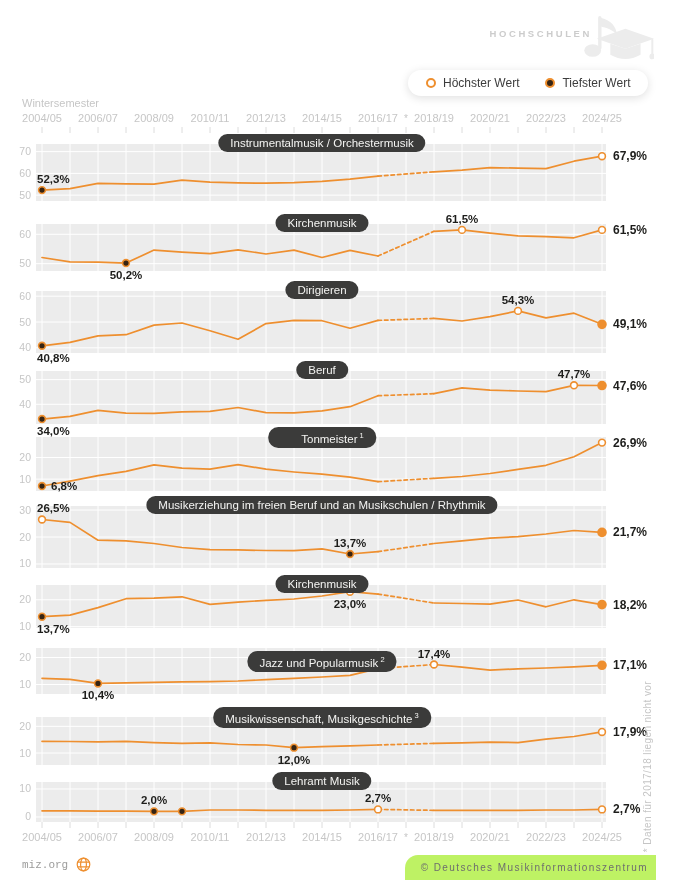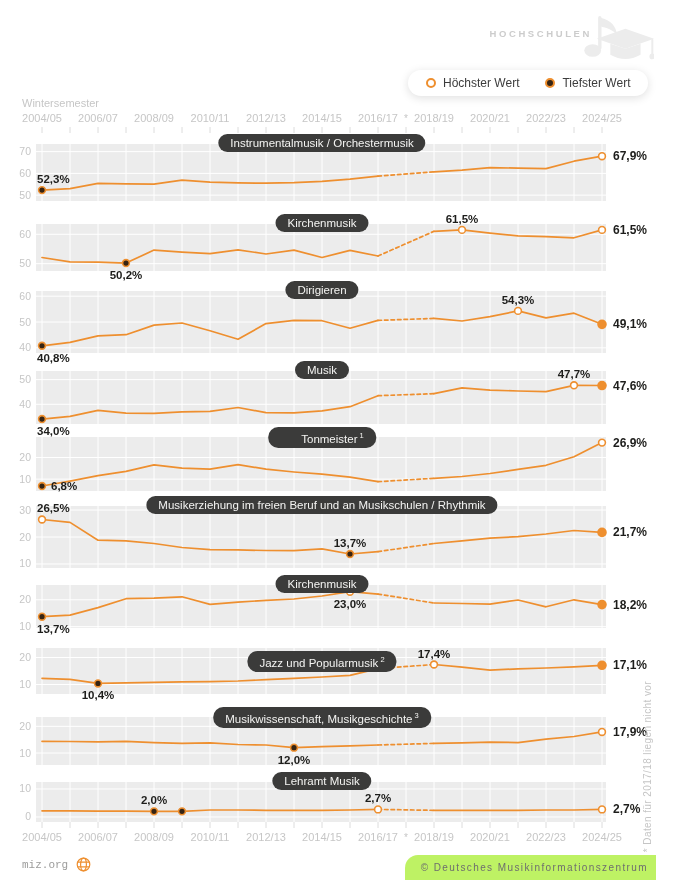--- a/index.html
+++ b/index.html
@@ -476,21 +476,21 @@
       <circle cx="378" cy="809.4125874125874" r="3.4" fill="#fff" stroke="#EE8F2F" stroke-width="1.6"></circle>
       <text x="378" y="802.4125874125874" font-size="11.5" fill="#1D1D1B" font-weight="bold" text-anchor="middle">2,7%</text>
       <circle cx="602" cy="809.4125874125874" r="3.4" fill="#fff" stroke="#EE8F2F" stroke-width="1.6"></circle>
       <text x="613" y="813.4125874125874" font-size="12" fill="#1D1D1B" font-weight="bold">2,7%</text>
     </svg>
 
   <div id="titles">
       <div class="panel-title" style="top: 134px;">Instrumentalmusik / Orchestermusik</div>
       <div class="panel-title" style="top: 214px;">Kirchenmusik</div>
       <div class="panel-title" style="top: 281px;">Dirigieren</div>
-      <div class="panel-title" style="top: 361px;">Musik</div>
+      <div class="panel-title" style="top: 361px;">Beruf</div>
       <div class="panel-title" style="top: 427px; padding-left: 33px;">Tonmeister<sup> 1</sup></div>
       <div class="panel-title" style="top: 496px;">Musikerziehung im freien Beruf und an Musikschulen / Rhythmik</div>
       <div class="panel-title" style="top: 575px;">Kirchenmusik</div>
       <div class="panel-title" style="top: 638px; margin-top: 13px;">Jazz und Popularmusik<sup> 2</sup></div>
       <div class="panel-title" style="top: 707px;">Musikwissenschaft, Musikgeschichte<sup> 3</sup></div>
       <div class="panel-title" style="top: 772px;">Lehramt Musik</div>
     </div>
 
   <div class="vnote">* Daten für 2017/18 liegen nicht vor</div>
 

